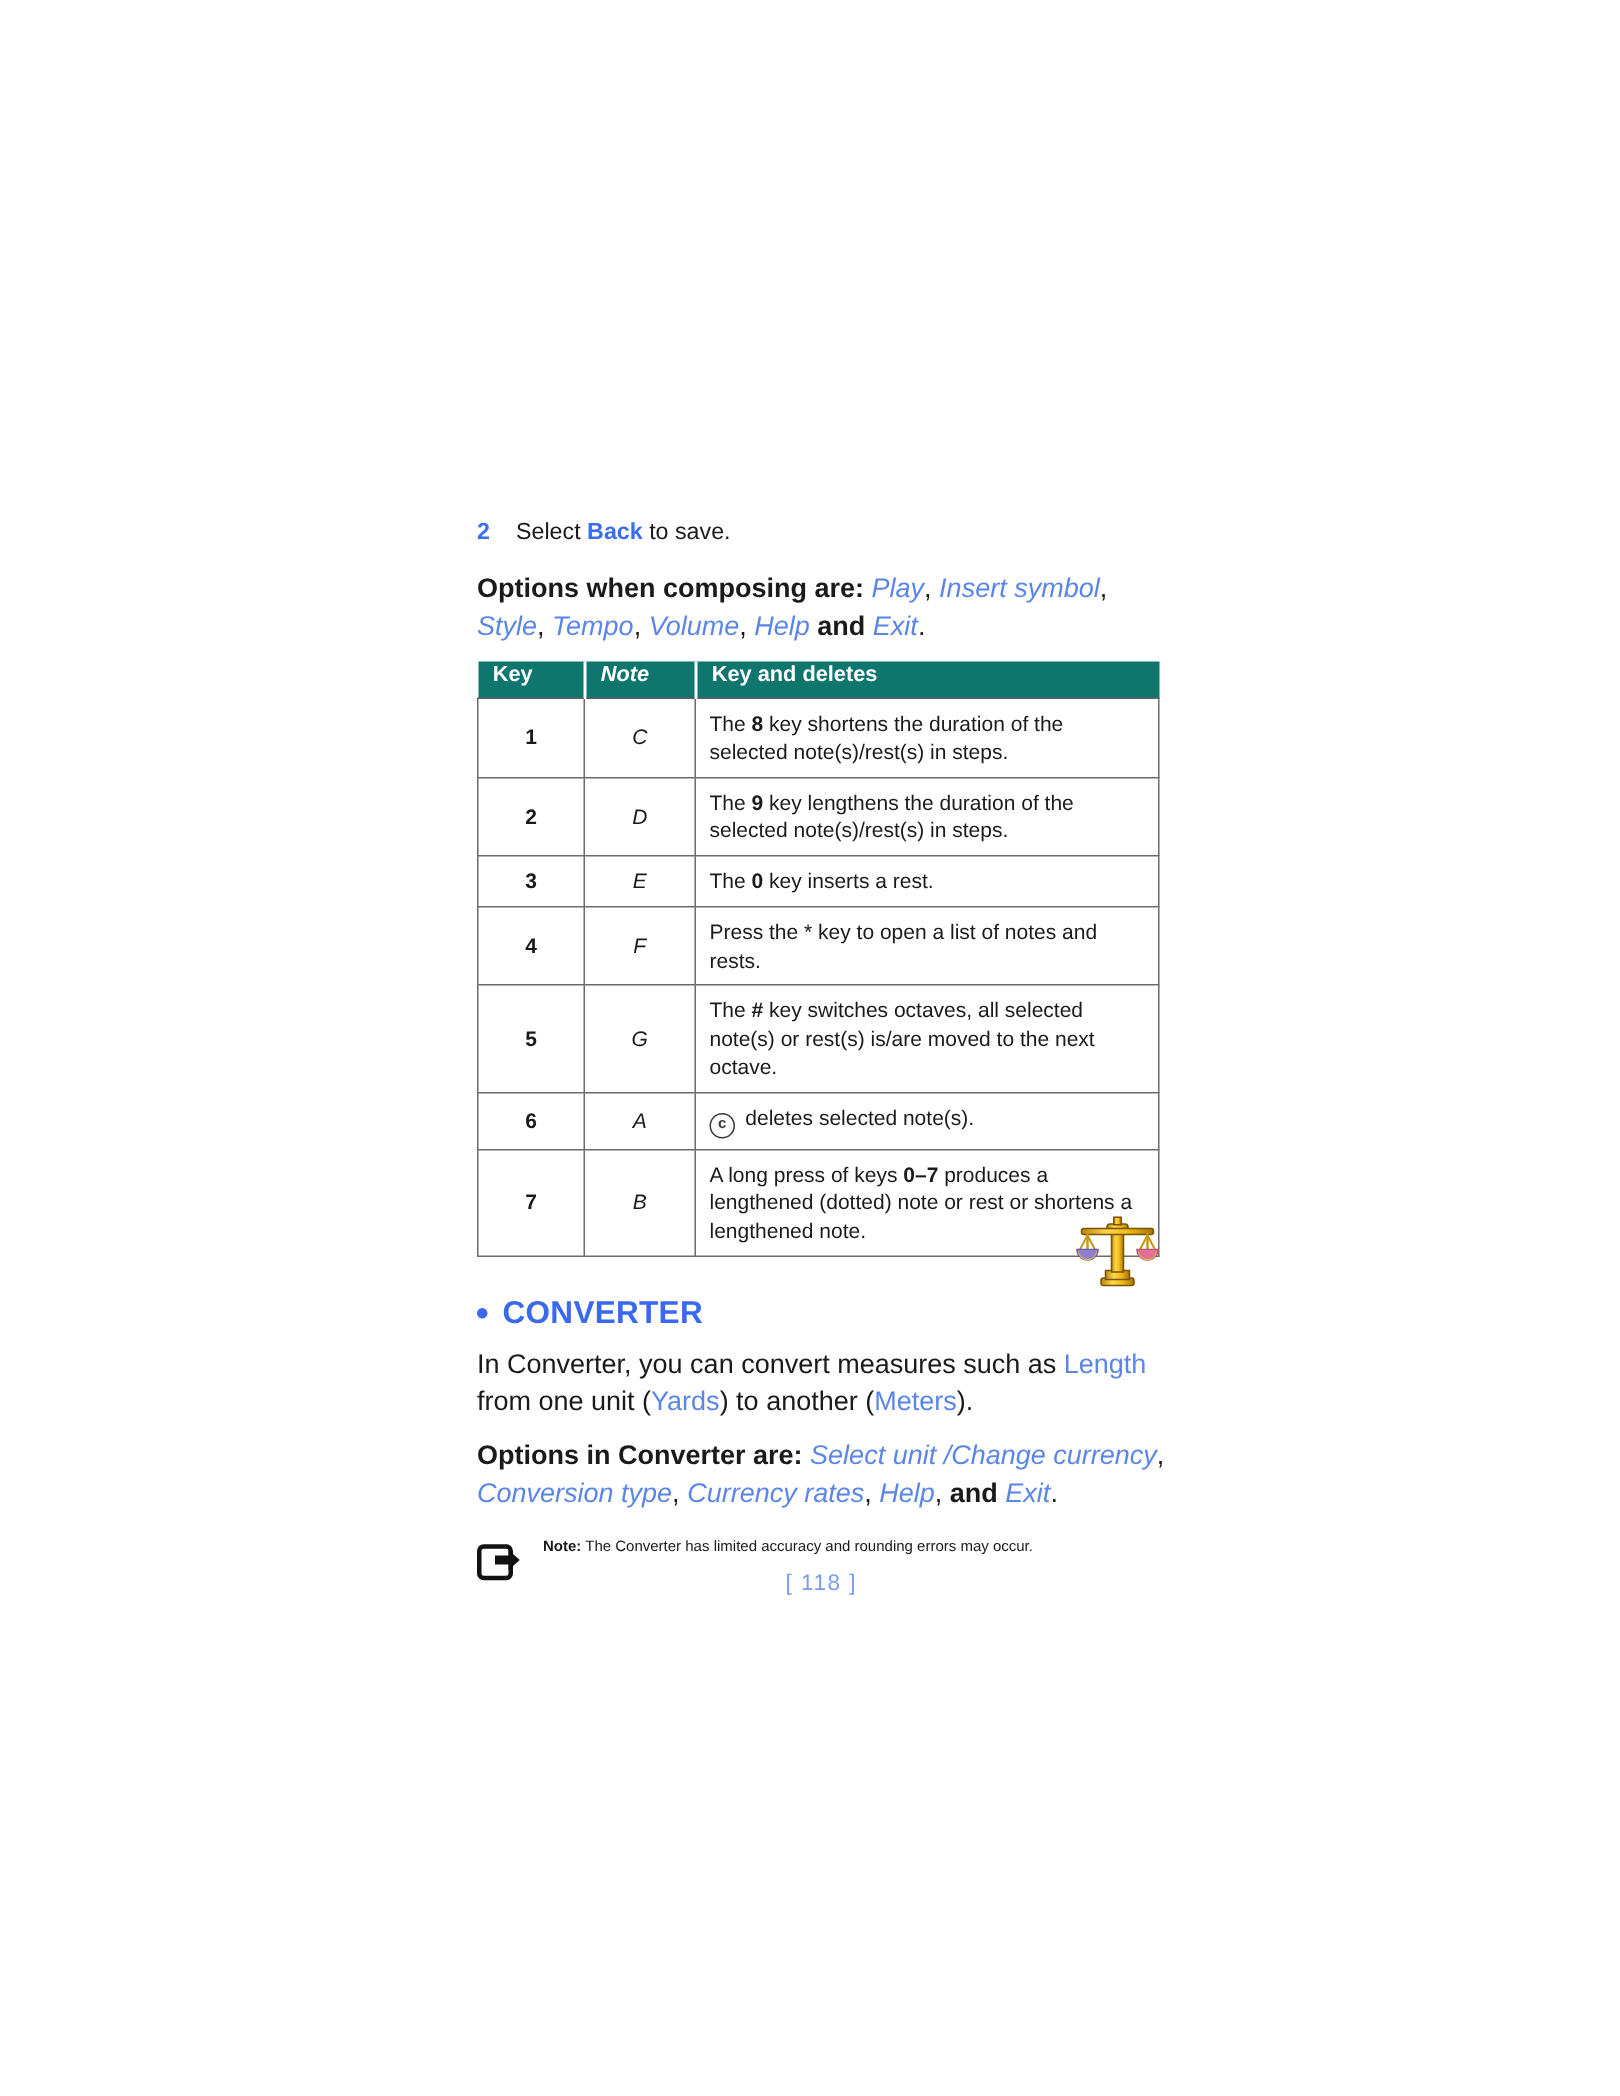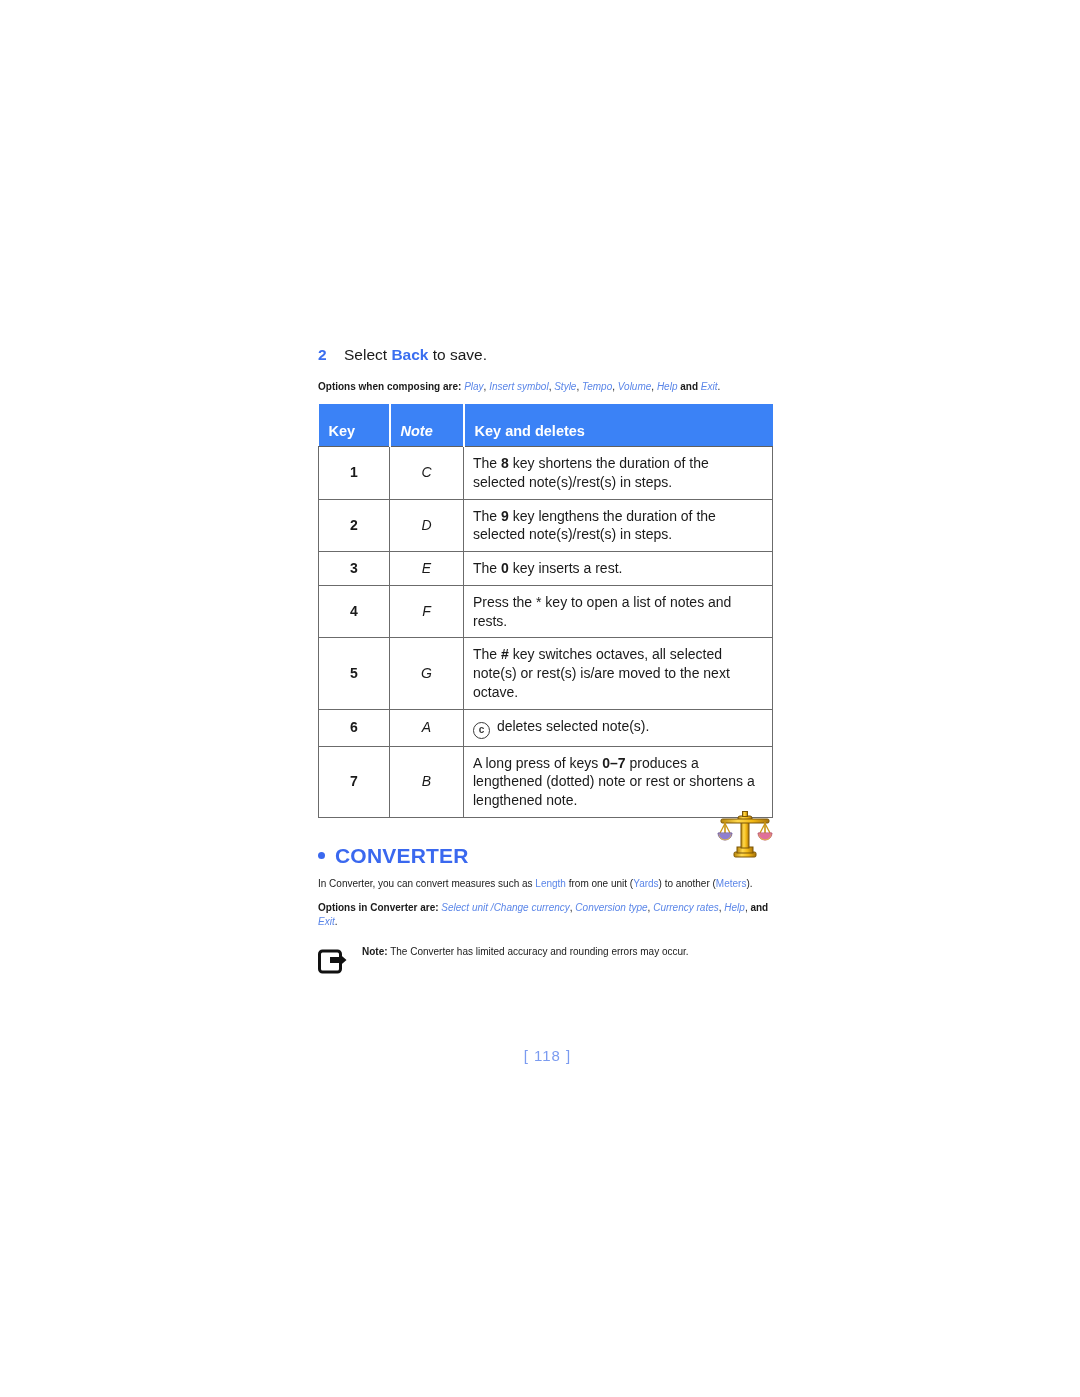--- a/index.html
+++ b/index.html
@@ -45,42 +45,42 @@
     flex: 0 0 26px;
   }
   .step-text { color: #1a1a1a; }
   .kw { color: #3a6ef0; font-weight: bold; }
   .kw-italic { color: #5b86e8; font-style: italic; }
   .kw-plain { color: #5b86e8; }
   .b { font-weight: bold; }
 
   
   .para {
-    font-size: 10px;
+    font-size: 18px;
     line-height: 1.42;
     margin-bottom: 14px;
     color: #1a1a1a;
   }
   .para.tight { margin-bottom: 10px; }
 
   
   .key-table {
     border-collapse: collapse;
     width: 455px;
     margin-top: 10px;
     margin-bottom: 26px;
     table-layout: fixed;
   }
   .key-table th {
-    background: #3b82f6;
+    background: #0f766e;
     color: #ffffff;
     font-size: 14.5px;
     font-weight: bold;
     text-align: left;
-    padding: 19px 10px 7px 10px;
+    padding: 1px 10px 7px 10px;
     border-right: 2px solid #ffffff;
     border-bottom: 1px solid #5f5f5f;
   }
   .key-table th:last-child { border-right: none; }
   .key-table td {
     border: 1px solid #6b6b6b;
     font-size: 14px;
     line-height: 1.34;
     padding: 7px 9px;
     vertical-align: middle;

